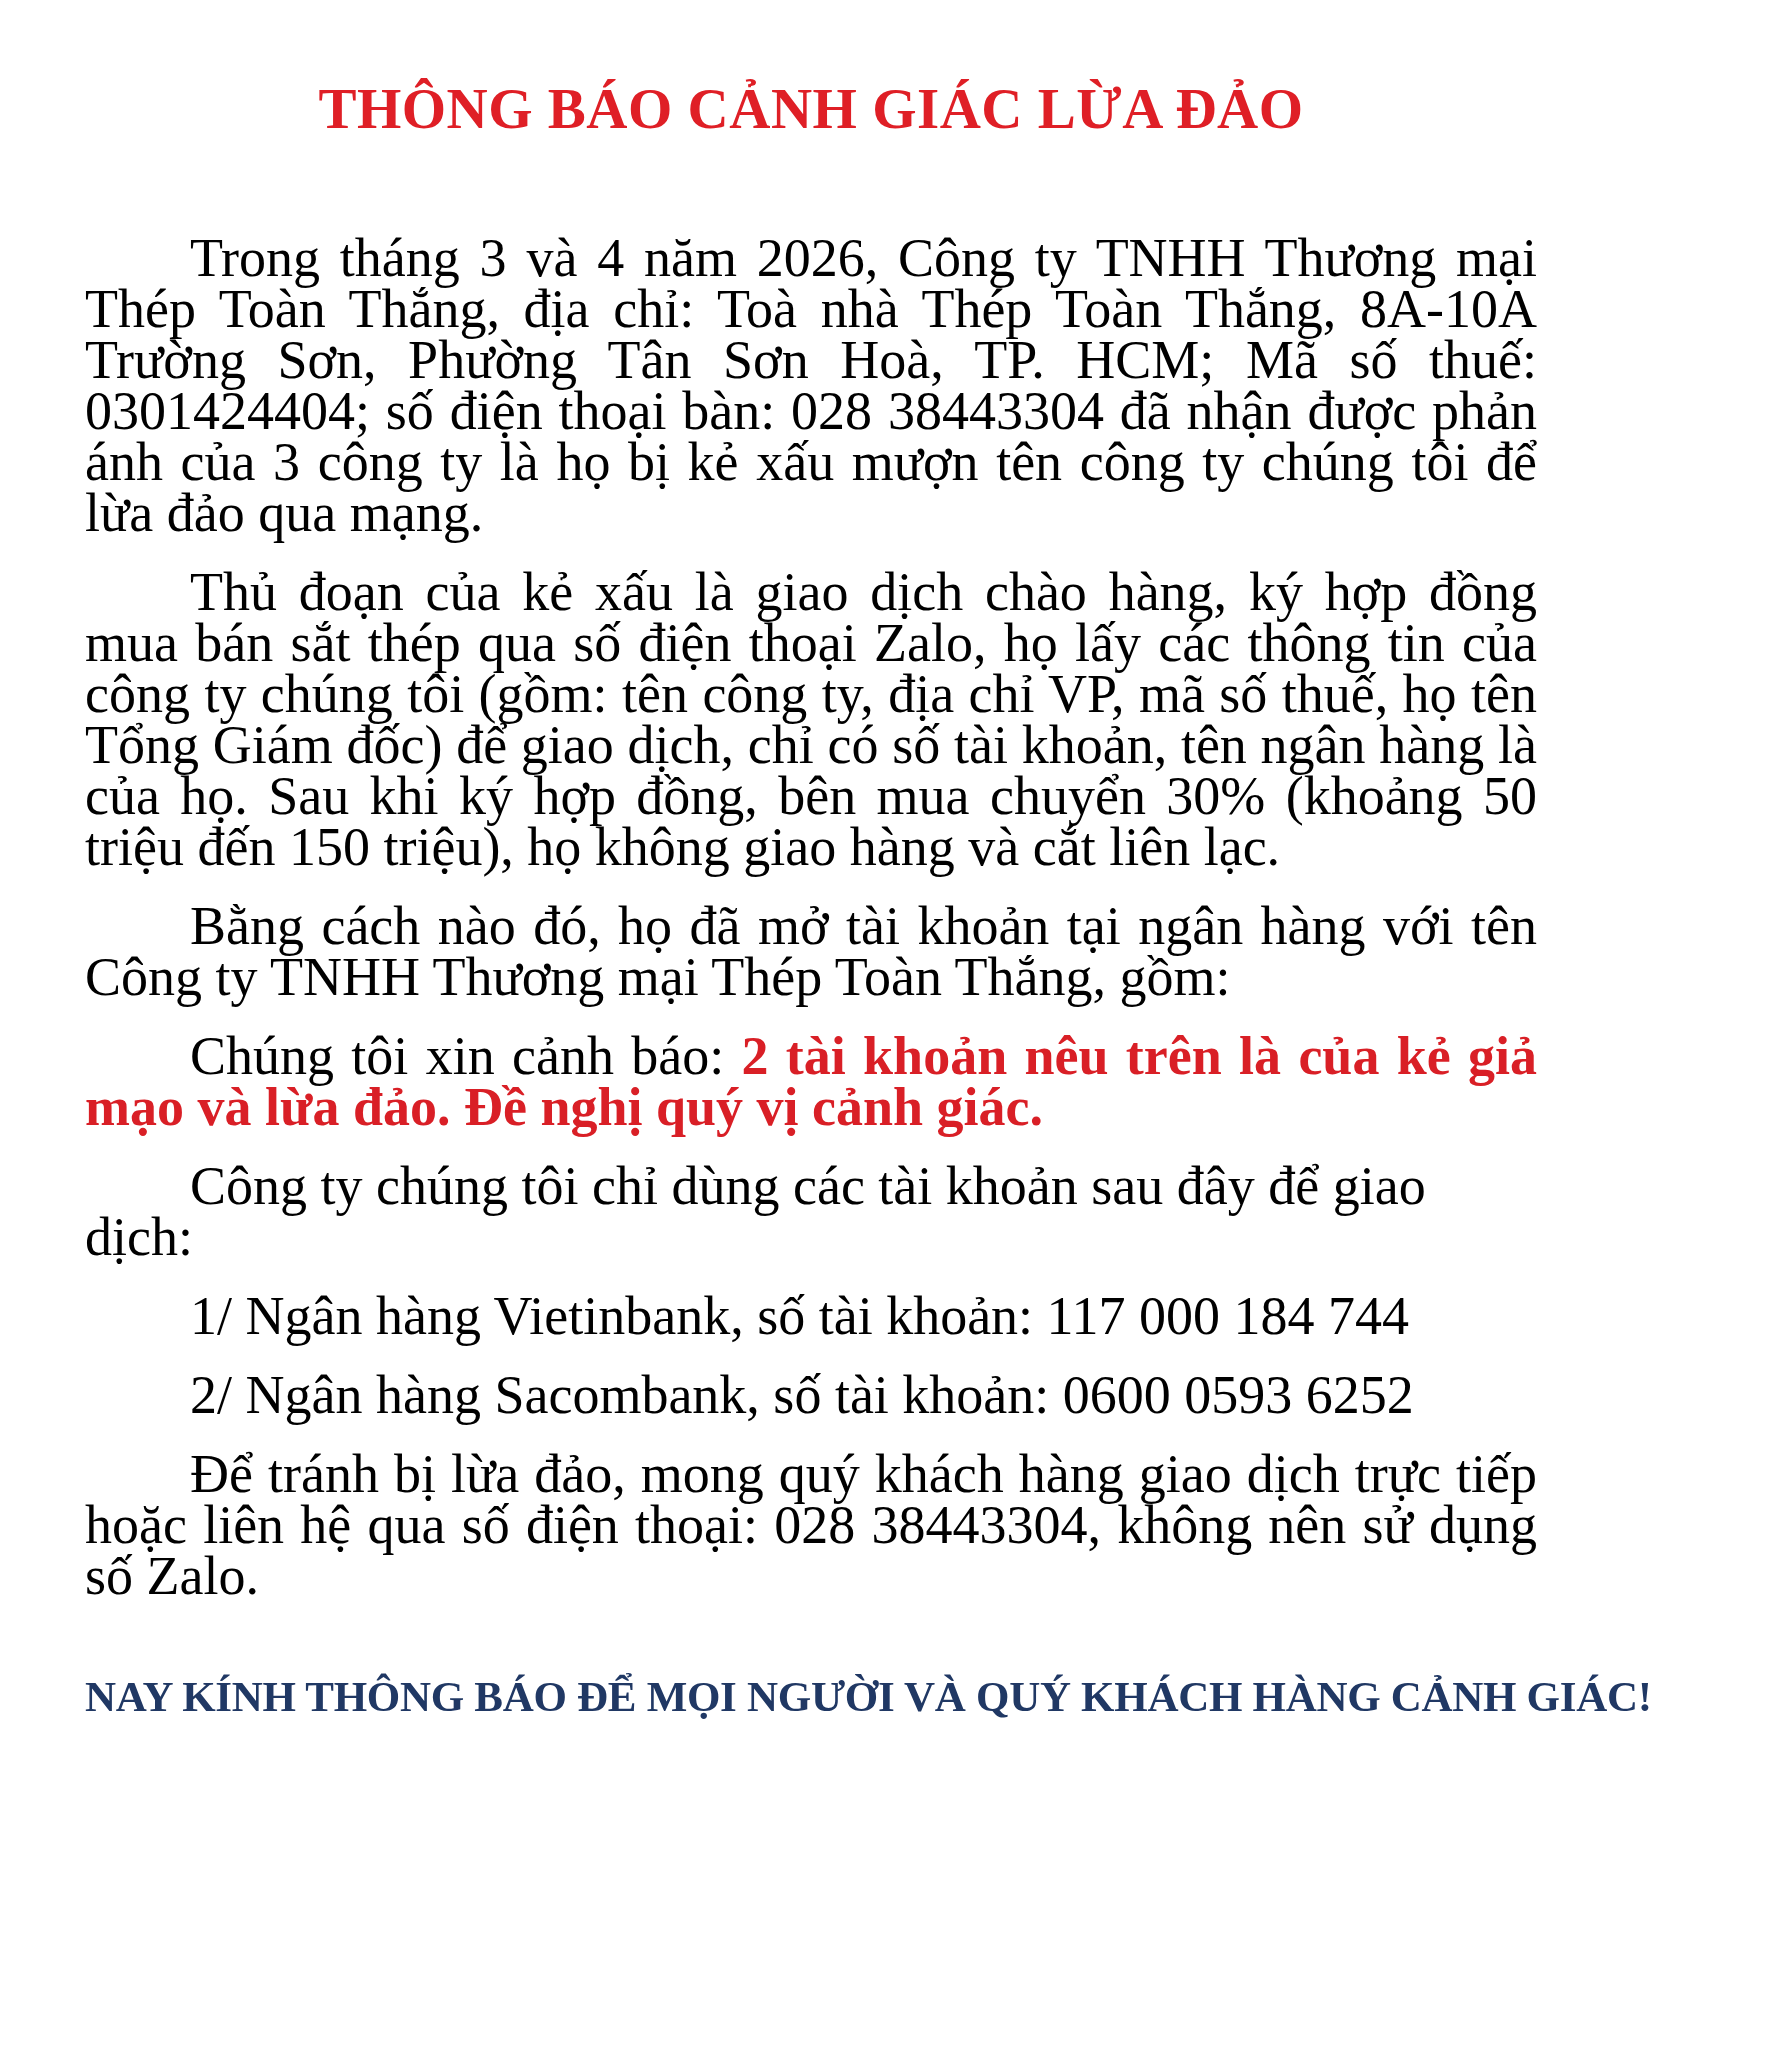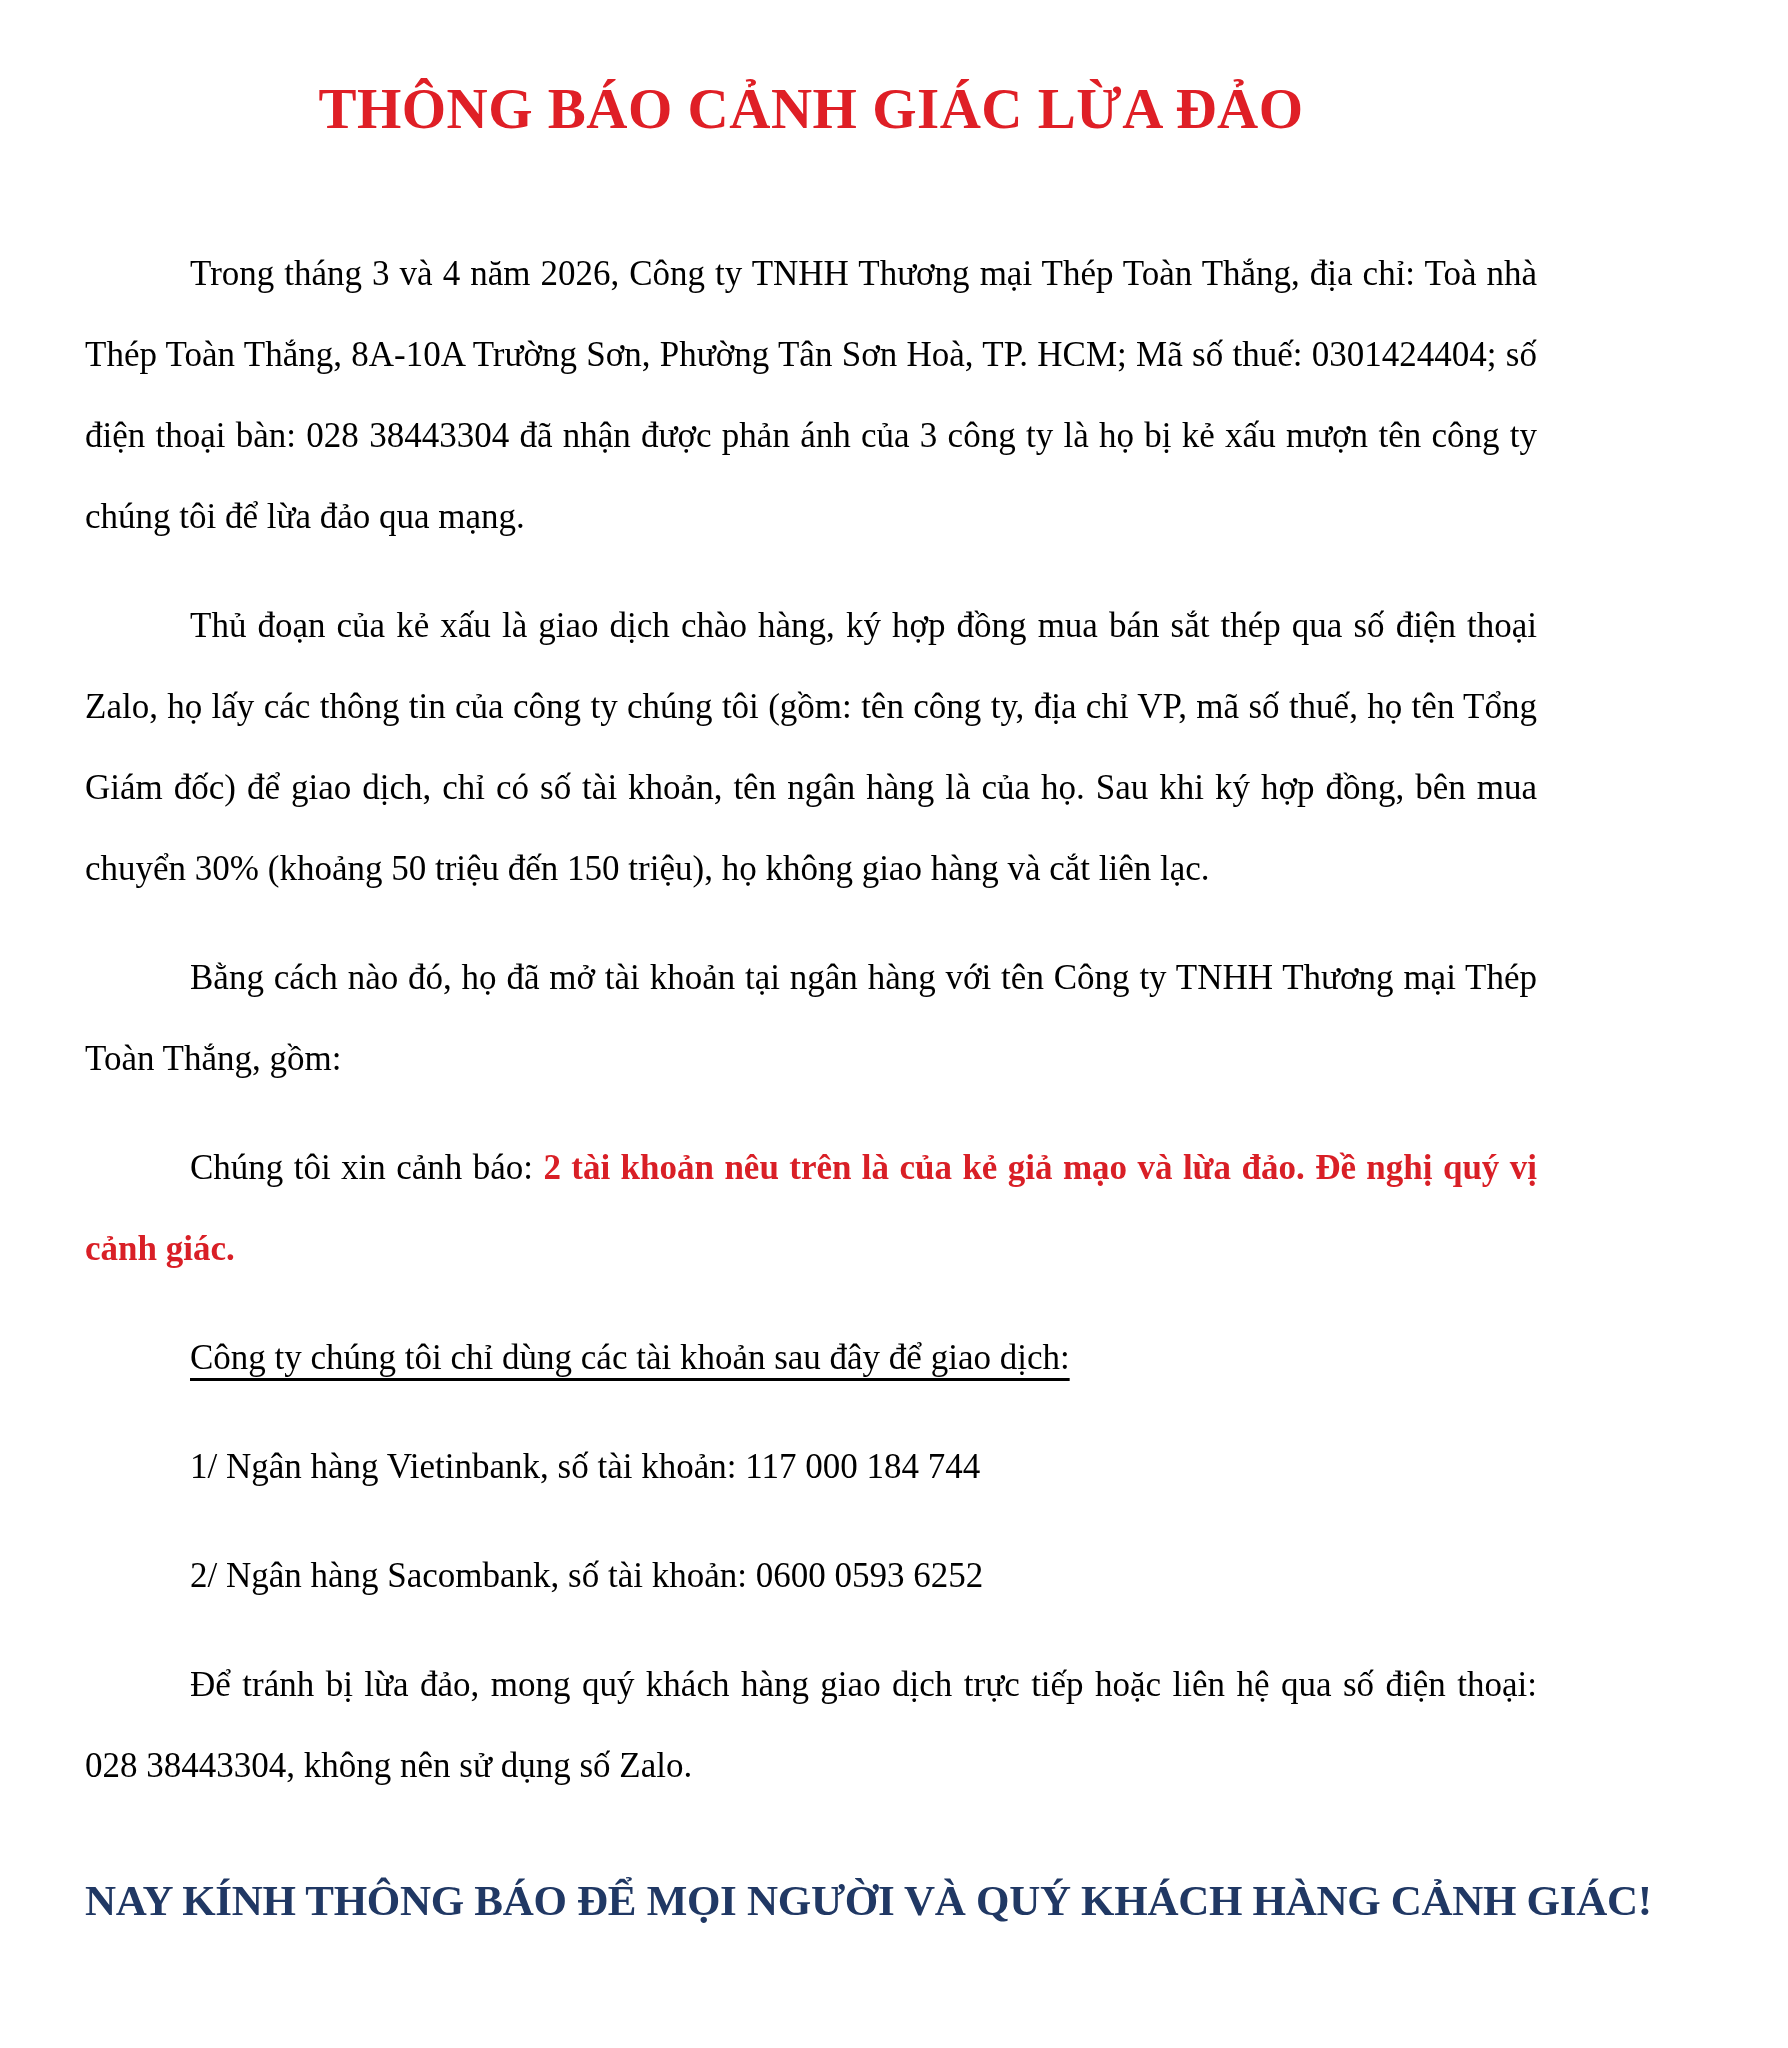--- a/index.html
+++ b/index.html
@@ -24,37 +24,36 @@
   .doc-title {
     margin: 0 0 92px 0;
     text-align: center;
     font-size: 57px;
     font-weight: bold;
     letter-spacing: 0.5px;
     color: var(--title_red, #df1f26);
   }
   p.body {
     margin: 10px 0 28px 0;
-    font-size: 35px;
-    line-height: 81px;
+    font-size: 54px;
+    line-height: 51px;
     text-align: justify;
     text-indent: 105px;
   }
   p.item {
     text-align: left;
   }
   .warning-emphasis {
     font-weight: bold;
     color: var(--warning_red, #d91f26);
   }
   .section-gap {
     margin-top: 62px;
   }
   .heading-underline .underlined {
-    text-decoration: underline;
     text-decoration-thickness: 3px;
     text-underline-offset: 9px;
     text-align: center;
   }
   .closing-line {
     margin: 65px 0 0 0;
     font-size: 43px;
     line-height: 60px;
     font-weight: bold;
     letter-spacing: -0.3px;

